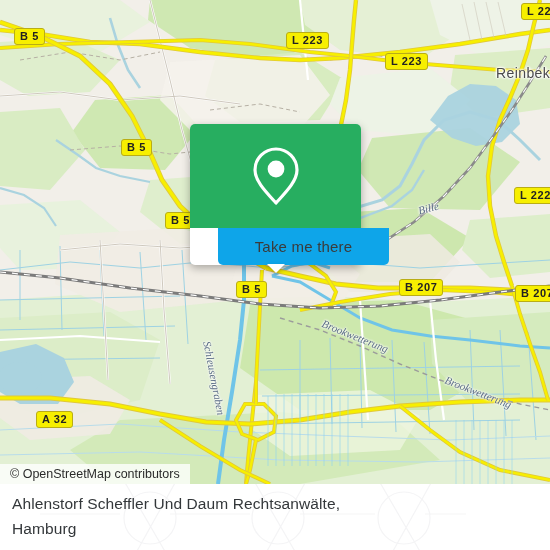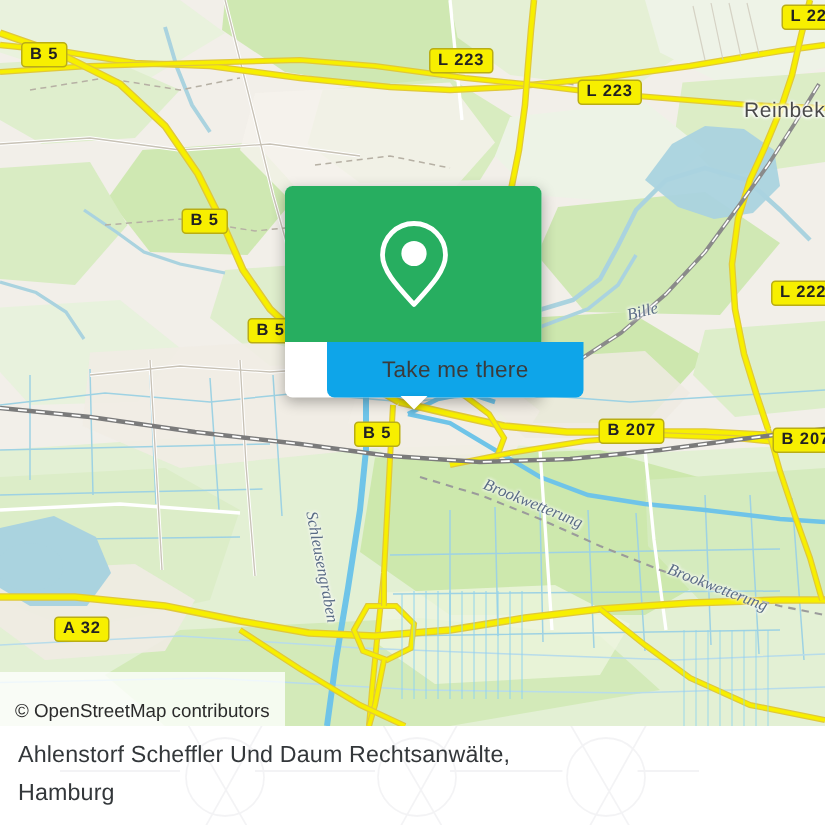--- a/index.html
+++ b/index.html
@@ -70,21 +70,21 @@
   #osm-attrib {
     position: absolute;
     left: 0;
     bottom: 0;
     background: rgba(255,255,255,0.78);
     color: #2b2b2b;
     font-family: "Liberation Sans", sans-serif;
     font-size: 12.5px;
     line-height: 20px;
     height: 20px;
-    padding: 16px 10px 0 10px;
+    padding: 0 10px 0 10px;
     white-space: nowrap;
   }
 
   
   #card {
     position: absolute;
     left: 190px;
     top: 124px;
     width: 171px;
     height: 141px;

